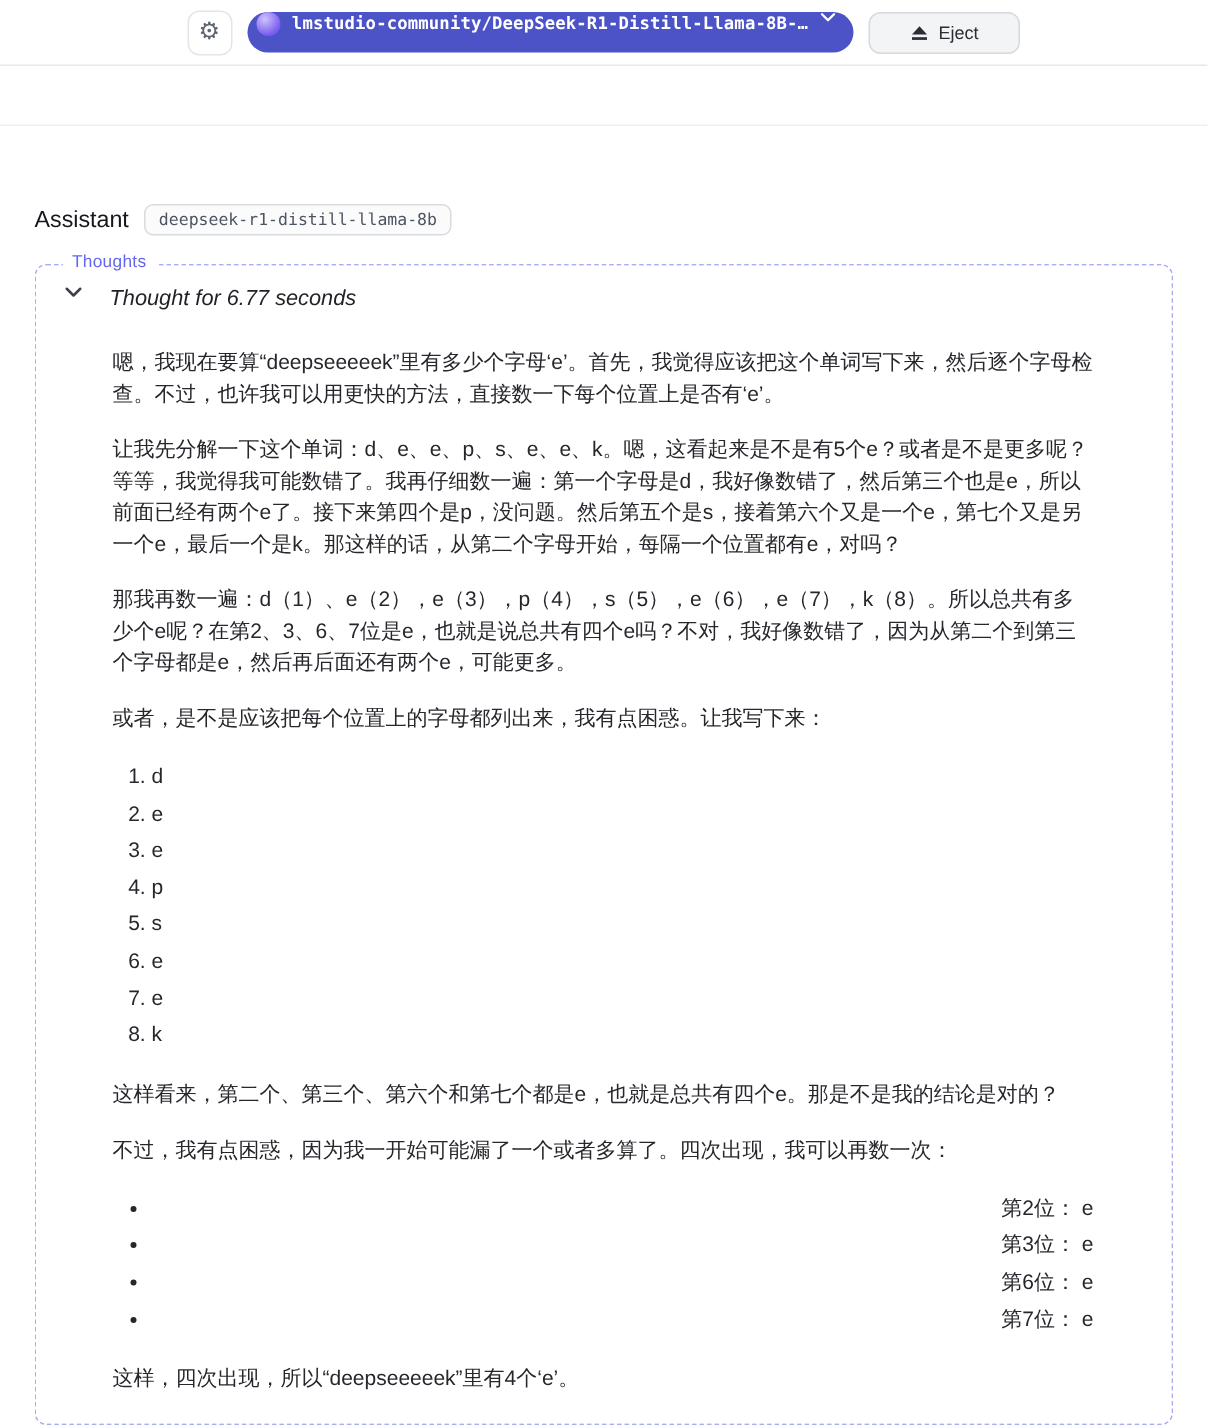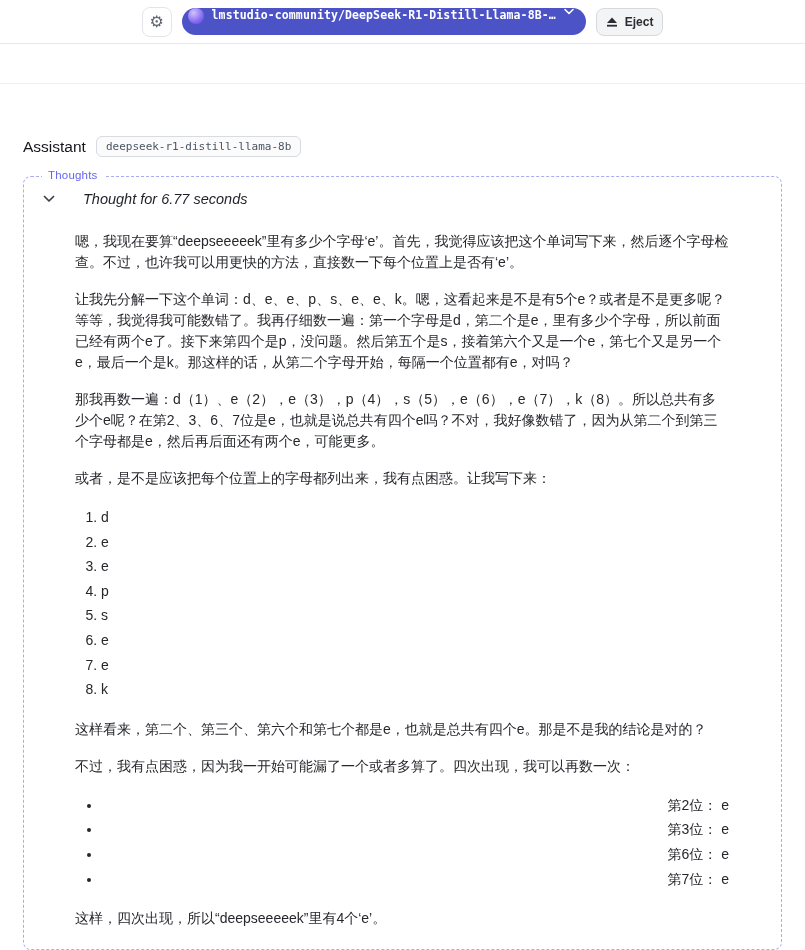--- a/index.html
+++ b/index.html
@@ -33,24 +33,24 @@
     width:16px;height:16px;border-radius:50%;
     background:radial-gradient(circle at 35% 30%,#cfc3fa,#7a5cf0 70%);
     flex:0 0 auto;
   }
   .pill-label{
     font-family:"DejaVu Sans Mono","Liberation Mono",monospace;
     font-size:11.5px;font-weight:700;letter-spacing:.1px;white-space:nowrap;
   }
   .pill-chevron{display:flex;align-items:center;}
   .eject-btn{
-    height:28px;padding:0 9px;border:1px solid #d6d9de;border-radius:8px;
+    height:28px;padding:0 27px;border:1px solid #d6d9de;border-radius:8px;
     background:#f3f4f6;display:flex;align-items:center;gap:7px;cursor:pointer;
     font-family:"Liberation Sans","DejaVu Sans",sans-serif;
-    font-size:12px;font-weight:700;color:#2a2d33;
+    font-size:12px;font-weight:400;color:#2a2d33;
   }
   .subheader{height:40px;border-bottom:1px solid #eef0f3;background:#fff;}
 
   
   .chat{padding:0 23px;}
   .msg-head{display:flex;align-items:center;gap:10px;margin:52px 0 19px;}
   .role{font-size:15.5px;font-weight:500;color:#15171c;}
   .model-badge{
     font-family:"DejaVu Sans Mono","Liberation Mono",monospace;font-size:11px;
     color:#4b5563;border:1px solid #d8dbdf;background:#fbfbfc;border-radius:6px;
@@ -59,21 +59,21 @@
 
   
   .thoughts{
     position:relative;border:1px dashed var(--thought-border);border-radius:8px;
     padding:14px 52px 20px 19px;
   }
   .legend{
     position:absolute;top:-8px;left:18px;background:#fff;padding:0 6px;
     font-size:11.5px;color:var(--legend);letter-spacing:.2px;
   }
-  .thought-toggle{display:flex;align-items:center;gap:28px;cursor:pointer;}
+  .thought-toggle{display:flex;align-items:flex-start;gap:18px;cursor:pointer;}
   .thought-chevron{display:flex;align-items:center;color:#3c4049;}
   .thought-label{font-style:italic;font-size:14.5px;color:#1f2127;}
   .thought-body{margin-left:32px;margin-top:24px;}
   .thought-body p{margin:0 0 16px;font-size:14px;line-height:21px;color:var(--text);}
   .thought-body p:last-child{margin-bottom:0;}
   .thought-body ol{margin:0 0 17px;padding-left:26px;font-size:14px;color:var(--text);}
   .thought-body ul{margin:0 0 17px;padding-left:27px;font-size:14px;color:var(--text);text-align:right;}
   .thought-body li{line-height:24.6px;}
 </style>
 </head>
@@ -121,21 +121,21 @@
       <span class="thought-chevron">
         <svg width="12" height="8" viewBox="0 0 12 8">
             <polyline points="1.5,1.5 6,6 10.5,1.5" fill="none" stroke="#3c4049" stroke-width="1.7" stroke-linecap="round" stroke-linejoin="round"></polyline>
           </svg>
       </span>
       <span class="thought-label">Thought for 6.77 seconds</span>
     </div>
 
     <div class="thought-body">
       <p>嗯，我现在要算“deepseeeeek”里有多少个字母‘e’。首先，我觉得应该把这个单词写下来，然后逐个字母检查。不过，也许我可以用更快的方法，直接数一下每个位置上是否有‘e’。</p>
-      <p>让我先分解一下这个单词：d、e、e、p、s、e、e、k。嗯，这看起来是不是有5个e？或者是不是更多呢？等等，我觉得我可能数错了。我再仔细数一遍：第一个字母是d，第二个是e，里有多少个字母，所以前面已经有两个e了。接下来第四个是p，没问题。然后第五个是s，接着第六个又是一个e，第七个又是另一个e，最后一个是k。那这样的话，从第二个字母开始，每隔一个位置都有e，对吗？</p>
+      <p>让我先分解一下这个单词：d、e、e、p、s、e、e、k。嗯，这看起来是不是有5个e？或者是不是更多呢？等等，我觉得我可能数错了。我再仔细数一遍：第一个字母是d，我好像数错了，然后第三个也是e，所以前面已经有两个e了。接下来第四个是p，没问题。然后第五个是s，接着第六个又是一个e，第七个又是另一个e，最后一个是k。那这样的话，从第二个字母开始，每隔一个位置都有e，对吗？</p>
       <p>那我再数一遍：d（1）、e（2），e（3），p（4），s（5），e（6），e（7），k（8）。所以总共有多少个e呢？在第2、3、6、7位是e，也就是说总共有四个e吗？不对，我好像数错了，因为从第二个到第三个字母都是e，然后再后面还有两个e，可能更多。</p>
       <p>或者，是不是应该把每个位置上的字母都列出来，我有点困惑。让我写下来：</p>
 
       <ol>
         <li>d</li>
         <li>e</li>
         <li>e</li>
         <li>p</li>
         <li>s</li>
         <li>e</li>

